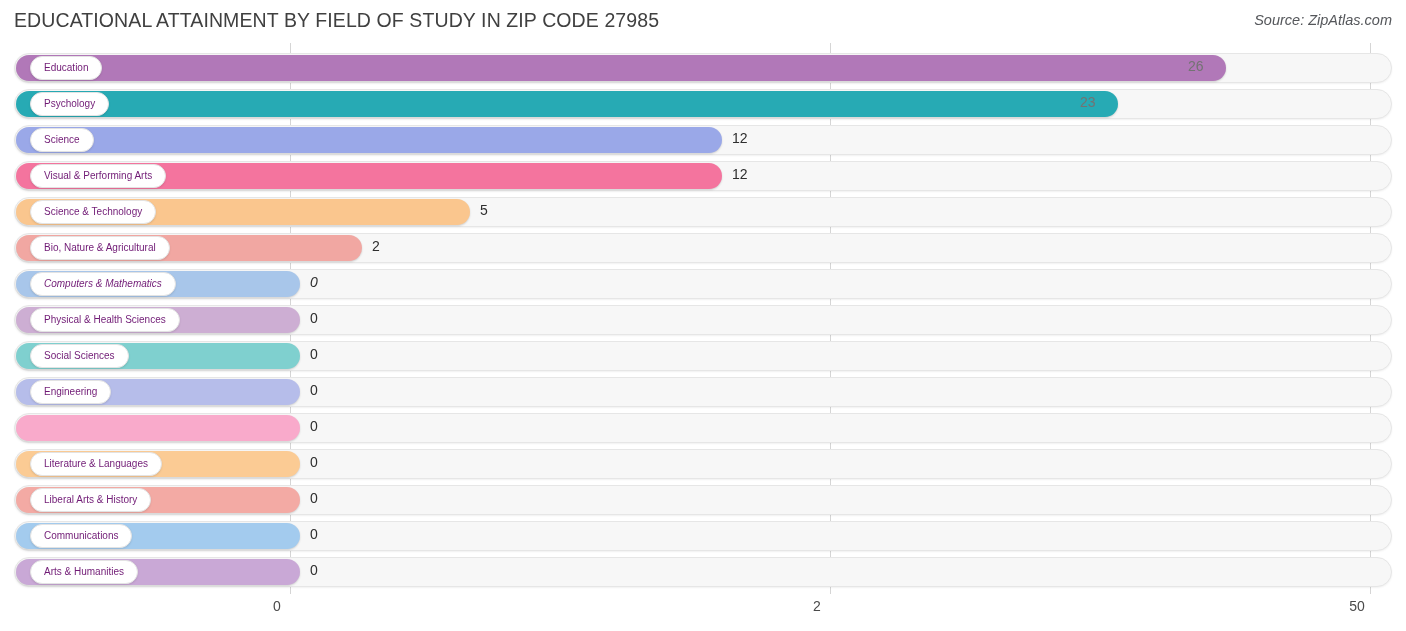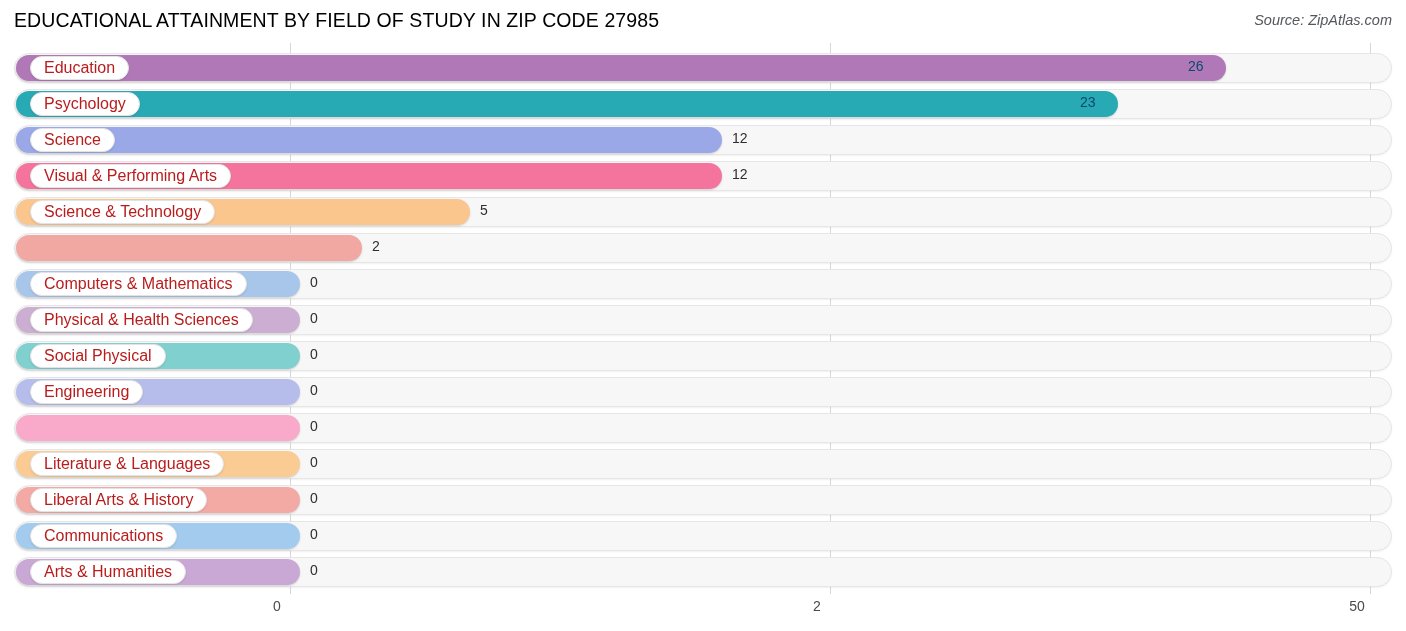--- a/index.html
+++ b/index.html
@@ -21,21 +21,21 @@
     top: 0; left: 0;
     width: 1406px;
     height: 43px;
   }
   .chart-title {
     position: absolute;
     left: 14px;
     top: 9px;
     font-size: 19.5px;
     letter-spacing: 0.1px;
-    color: #000000;
+    color: #404040;
     white-space: nowrap;
   }
   .source {
     position: absolute;
     right: 14px;
     top: 12px;
     font-size: 14.5px;
     font-style: italic;
     color: #55575b;
     white-space: nowrap;
@@ -98,32 +98,32 @@
     border: 1px solid #e3e3e3;
     border-radius: 12px;
     display: flex;
     align-items: center;
     padding: 0 13px;
     box-sizing: border-box;
     box-shadow: 0 1px 2px rgba(0,0,0,0.10);
     white-space: nowrap;
   }
   .pill-label {
-    font-size: 16px;
-    color: #b91c1c;
+    font-size: 10px;
+    color: #701a75;
     line-height: 1;
   }
   .value {
     position: absolute;
     top: 6px;
     font-size: 14px;
     line-height: 1;
     white-space: nowrap;
   }
-  .value.inside { color: #0c4a6e; }
+  .value.inside { color: #737373; }
   .value.outside { color: #2e2e2e; }
 
   
   .axis {
     position: absolute;
     left: 0;
     top: 594px;
     width: 1406px;
     height: 37px;
   }
@@ -187,43 +187,46 @@
         <div class="track"></div>
         <div class="bar" style="width: 454px; background: rgb(250, 198, 142);"></div>
         <div class="pill">
           <span class="pill-label">Science &amp; Technology</span>
         </div>
         <div class="value outside" style="left: 480px;">5</div>
       </div>
       <div class="row" style="top: 190px; width: 1406px;">
         <div class="track"></div>
         <div class="bar" style="width: 346px; background: rgb(241, 167, 162);"></div>
+        <div class="pill">
+          <span class="pill-label">Bio, Nature &amp; Agricultural</span>
+        </div>
         <div class="value outside" style="left: 372px;">2</div>
       </div>
-      <div class="row" style="top: 226px; width: 1194px;">
+      <div class="row" style="top: 226px; width: 1194px; font-style: italic;">
         <div class="track"></div>
         <div class="bar" style="width: 284px; background: rgb(168, 198, 234);"></div>
         <div class="pill">
           <span class="pill-label">Computers &amp; Mathematics</span>
         </div>
         <div class="value outside" style="left: 310px;">0</div>
       </div>
       <div class="row" style="top: 262px; width: 1406px;">
         <div class="track"></div>
         <div class="bar" style="width: 284px; background: rgb(205, 174, 211);"></div>
         <div class="pill">
           <span class="pill-label">Physical &amp; Health Sciences</span>
         </div>
         <div class="value outside" style="left: 310px;">0</div>
       </div>
       <div class="row" style="top: 298px; width: 1406px;">
         <div class="track"></div>
         <div class="bar" style="width: 284px; background: rgb(127, 208, 207);"></div>
         <div class="pill">
-          <span class="pill-label">Social Physical</span>
+          <span class="pill-label">Social Sciences</span>
         </div>
         <div class="value outside" style="left: 310px;">0</div>
       </div>
       <div class="row" style="top: 334px; width: 1406px;">
         <div class="track"></div>
         <div class="bar" style="width: 284px; background: rgb(182, 189, 234);"></div>
         <div class="pill">
           <span class="pill-label">Engineering</span>
         </div>
         <div class="value outside" style="left: 310px;">0</div>

